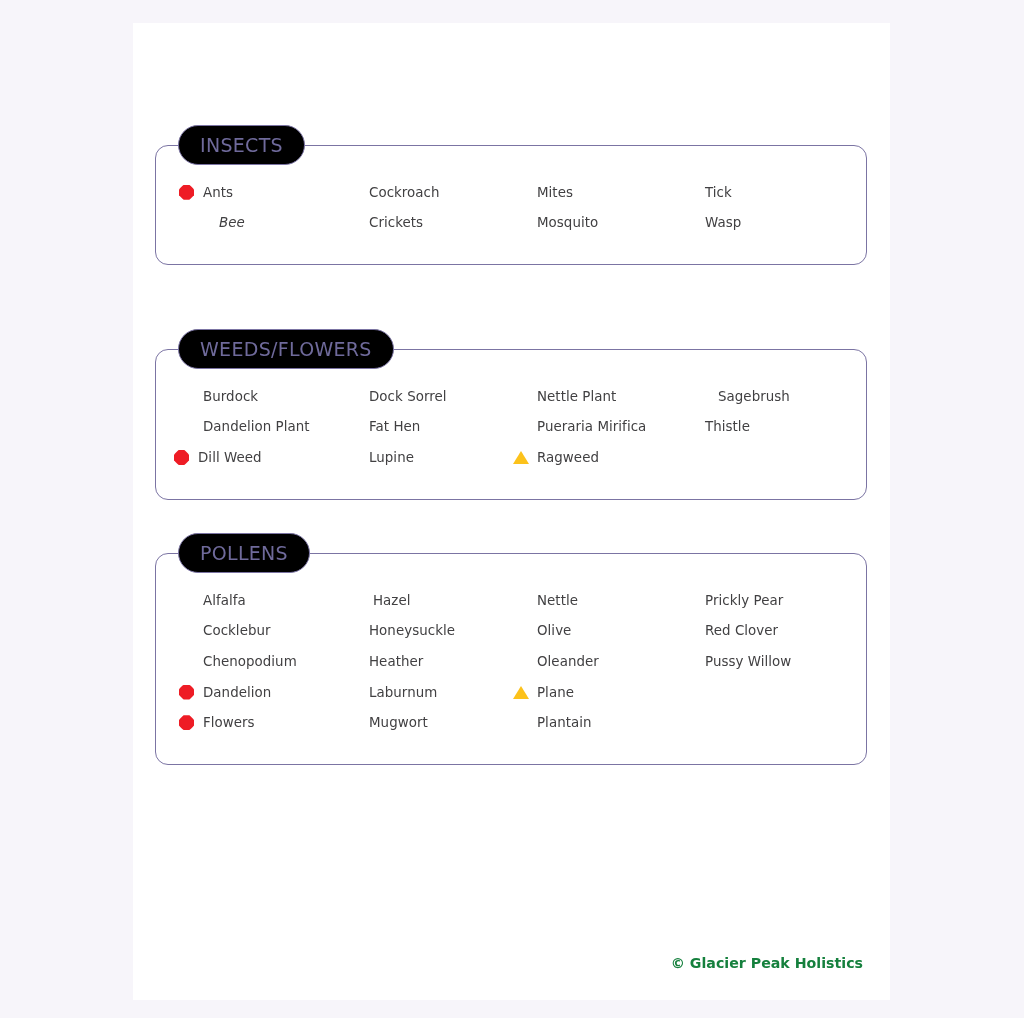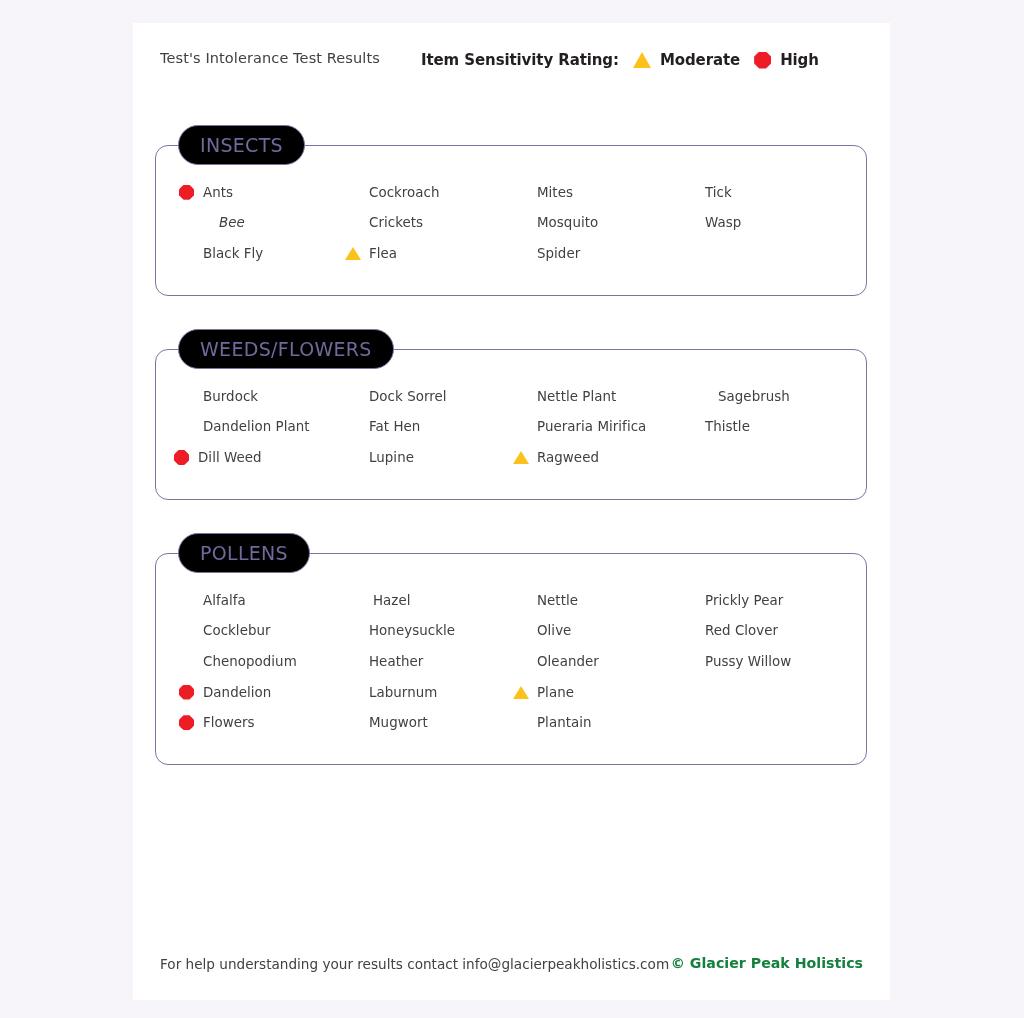--- a/index.html
+++ b/index.html
@@ -174,37 +174,20 @@
     font-weight: bold;
     color: #15803d;
     white-space: nowrap;
   }
 </style>
 </head>
 <body>
 
 <div class="sheet">
 
-  <div class="doc-header">
-    <div class="doc-title">Test's Intolerance Test Results</div>
-
-    <div class="legend">
-      <span class="legend-title">Item Sensitivity Rating:</span>
-
-      <span class="legend-item">
-        <span class="tri"></span>
-        <span class="legend-label">Moderate</span>
-      </span>
-
-      <span class="legend-item">
-        <span class="oct"></span>
-        <span class="legend-label">High</span>
-      </span>
-    </div>
-  </div>
 
   <div id="sections-root">
       <div class="section" style="top: 122px;">
         <div class="section-pill">INSECTS</div>
         <div class="grid">
           <div class="row">
             <div class="cell" style="left: 47px;">
               <span class="marker-slot">
                 <span class="oct sm"></span>
               </span>
@@ -232,36 +215,20 @@
               <span class="marker-slot"></span>
               <span class="cell-label">Crickets</span>
             </div>
             <div class="cell" style="left: 381px;">
               <span class="marker-slot"></span>
               <span class="cell-label">Mosquito</span>
             </div>
             <div class="cell" style="left: 549px;">
               <span class="marker-slot"></span>
               <span class="cell-label">Wasp</span>
-            </div>
-          </div>
-          <div class="row">
-            <div class="cell" style="left: 47px;">
-              <span class="marker-slot"></span>
-              <span class="cell-label">Black Fly</span>
-            </div>
-            <div class="cell" style="left: 213px;">
-              <span class="marker-slot">
-                <span class="tri sm"></span>
-              </span>
-              <span class="cell-label">Flea</span>
-            </div>
-            <div class="cell" style="left: 381px;">
-              <span class="marker-slot"></span>
-              <span class="cell-label">Spider</span>
             </div>
           </div>
         </div>
       </div>
       <div class="section" style="top: 326px;">
         <div class="section-pill">WEEDS/FLOWERS</div>
         <div class="grid">
           <div class="row">
             <div class="cell" style="left: 47px;">
               <span class="marker-slot"></span>
@@ -407,17 +374,16 @@
             <div class="cell" style="left: 381px;">
               <span class="marker-slot"></span>
               <span class="cell-label">Plantain</span>
             </div>
           </div>
         </div>
       </div>
     </div>
 
   <div class="footer">
-    <div class="footer-help">For help understanding your results contact info@glacierpeakholistics.com</div>
     <div class="footer-copy">© Glacier Peak Holistics</div>
   </div>
 
 </div>
 
 </body></html>

